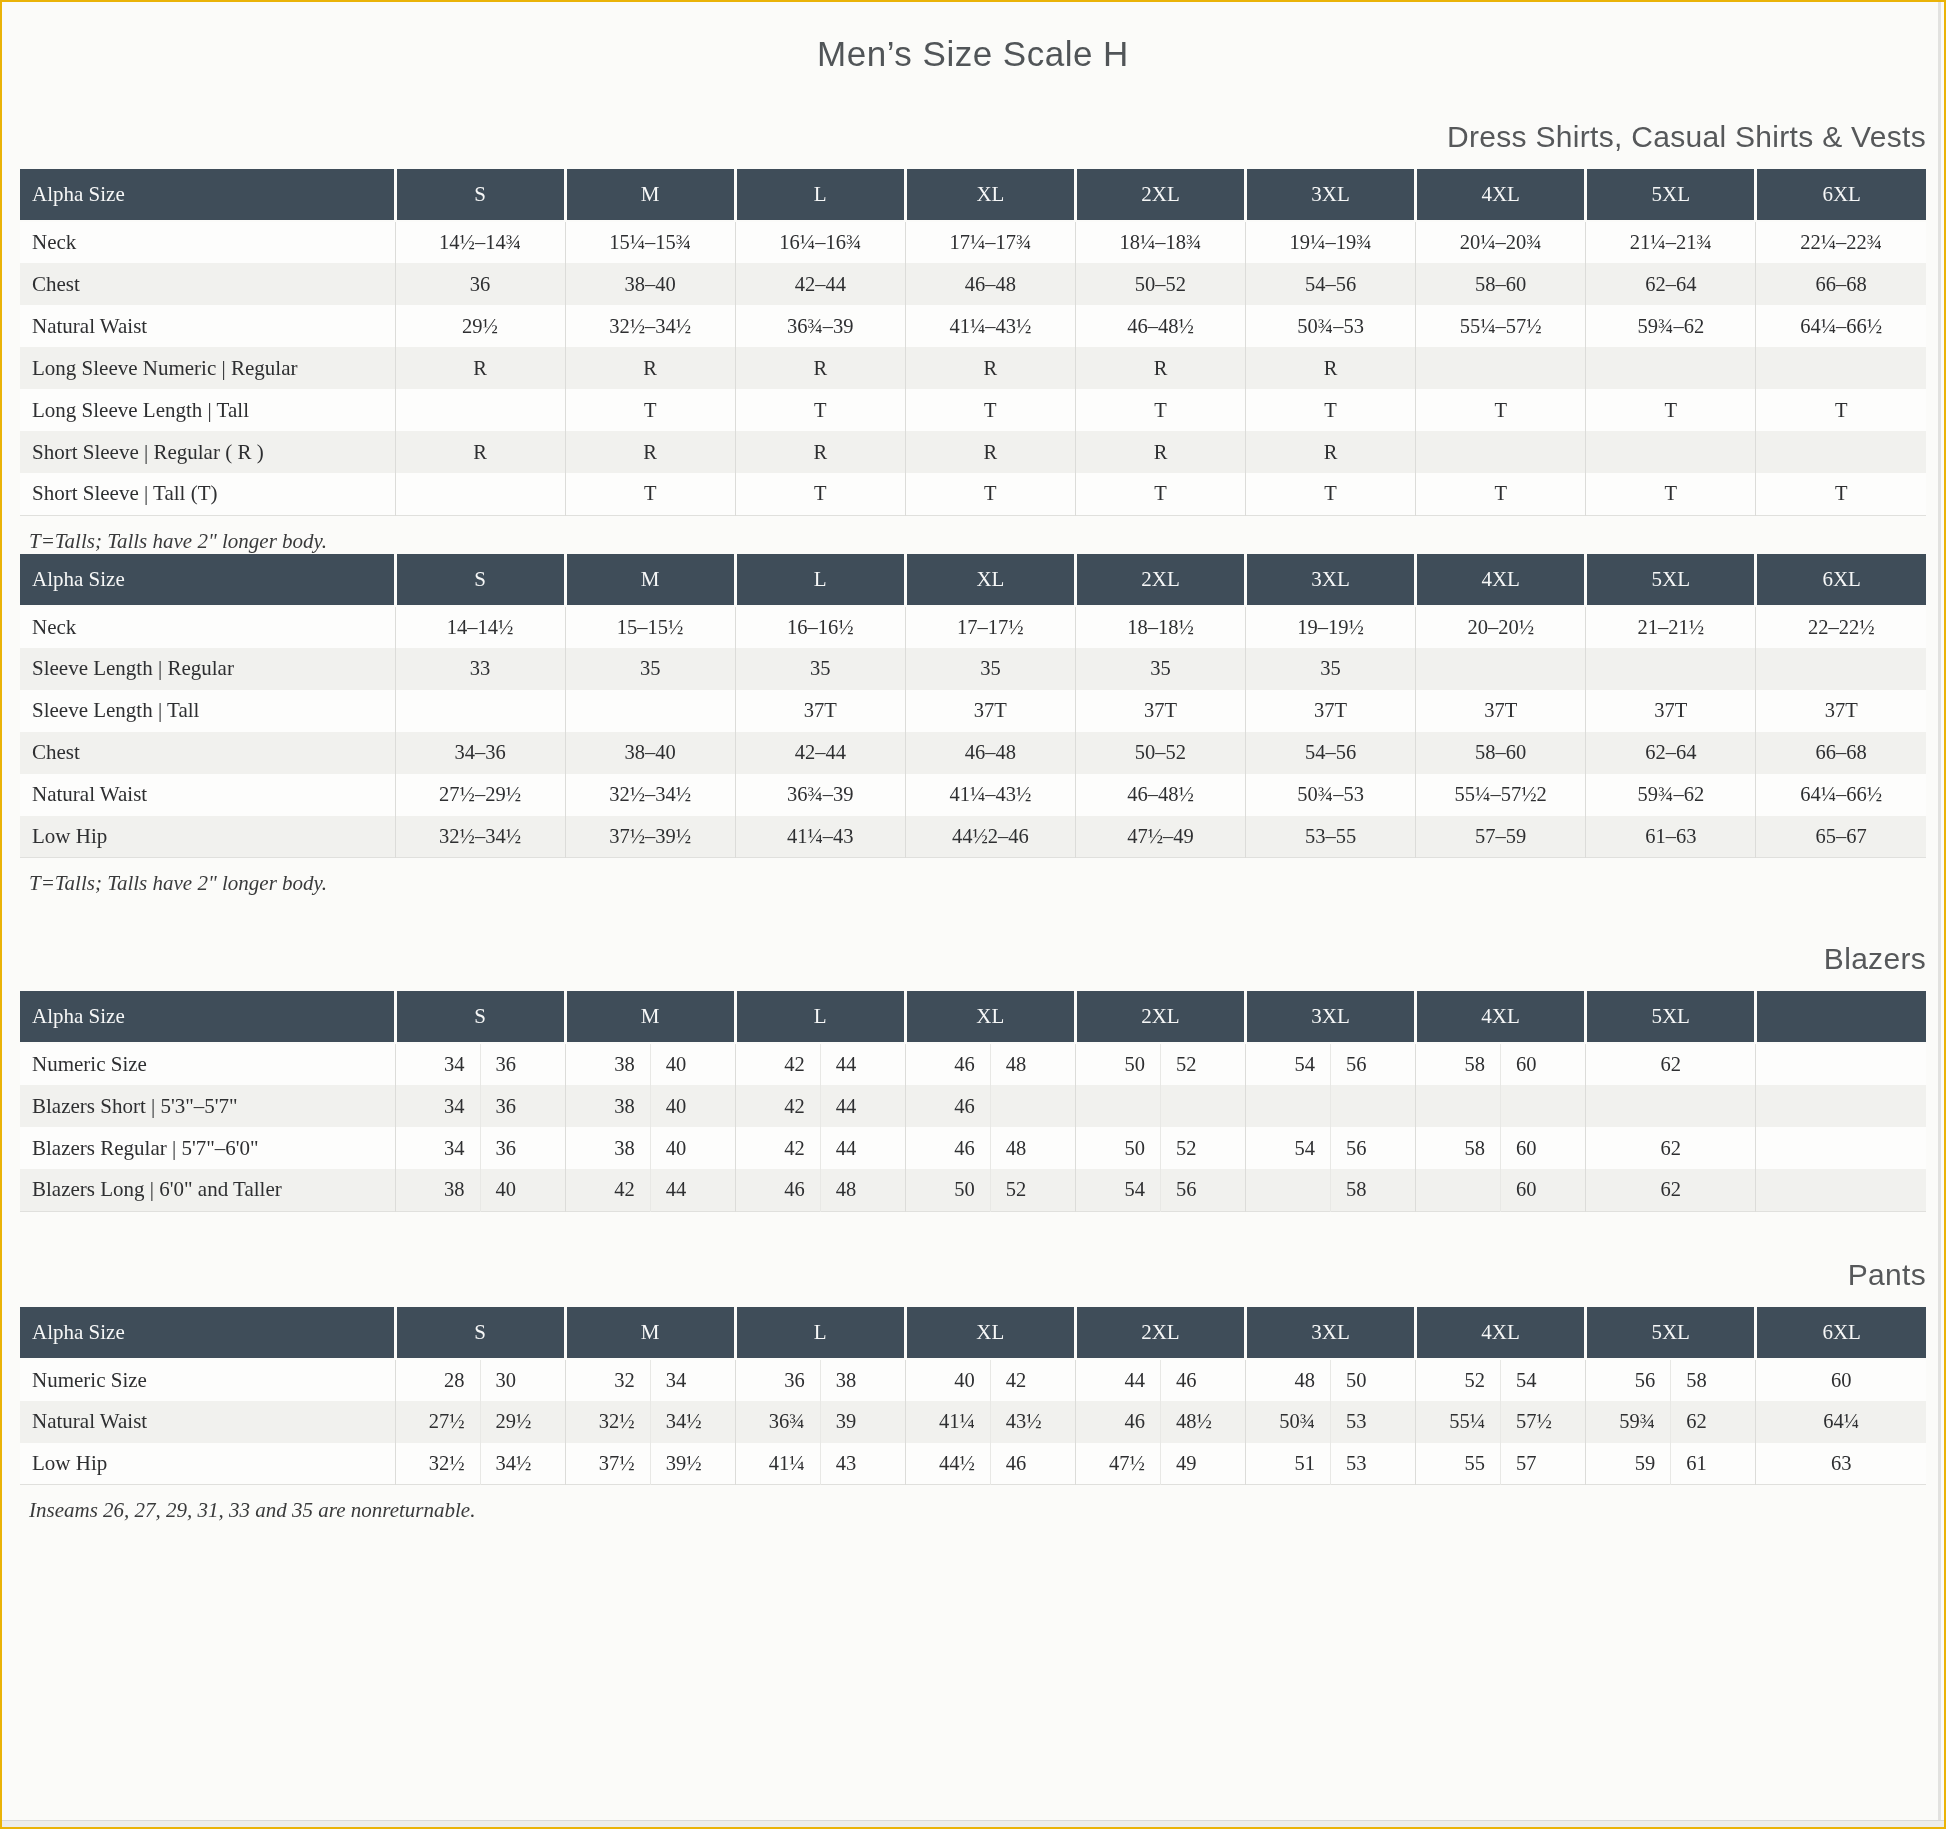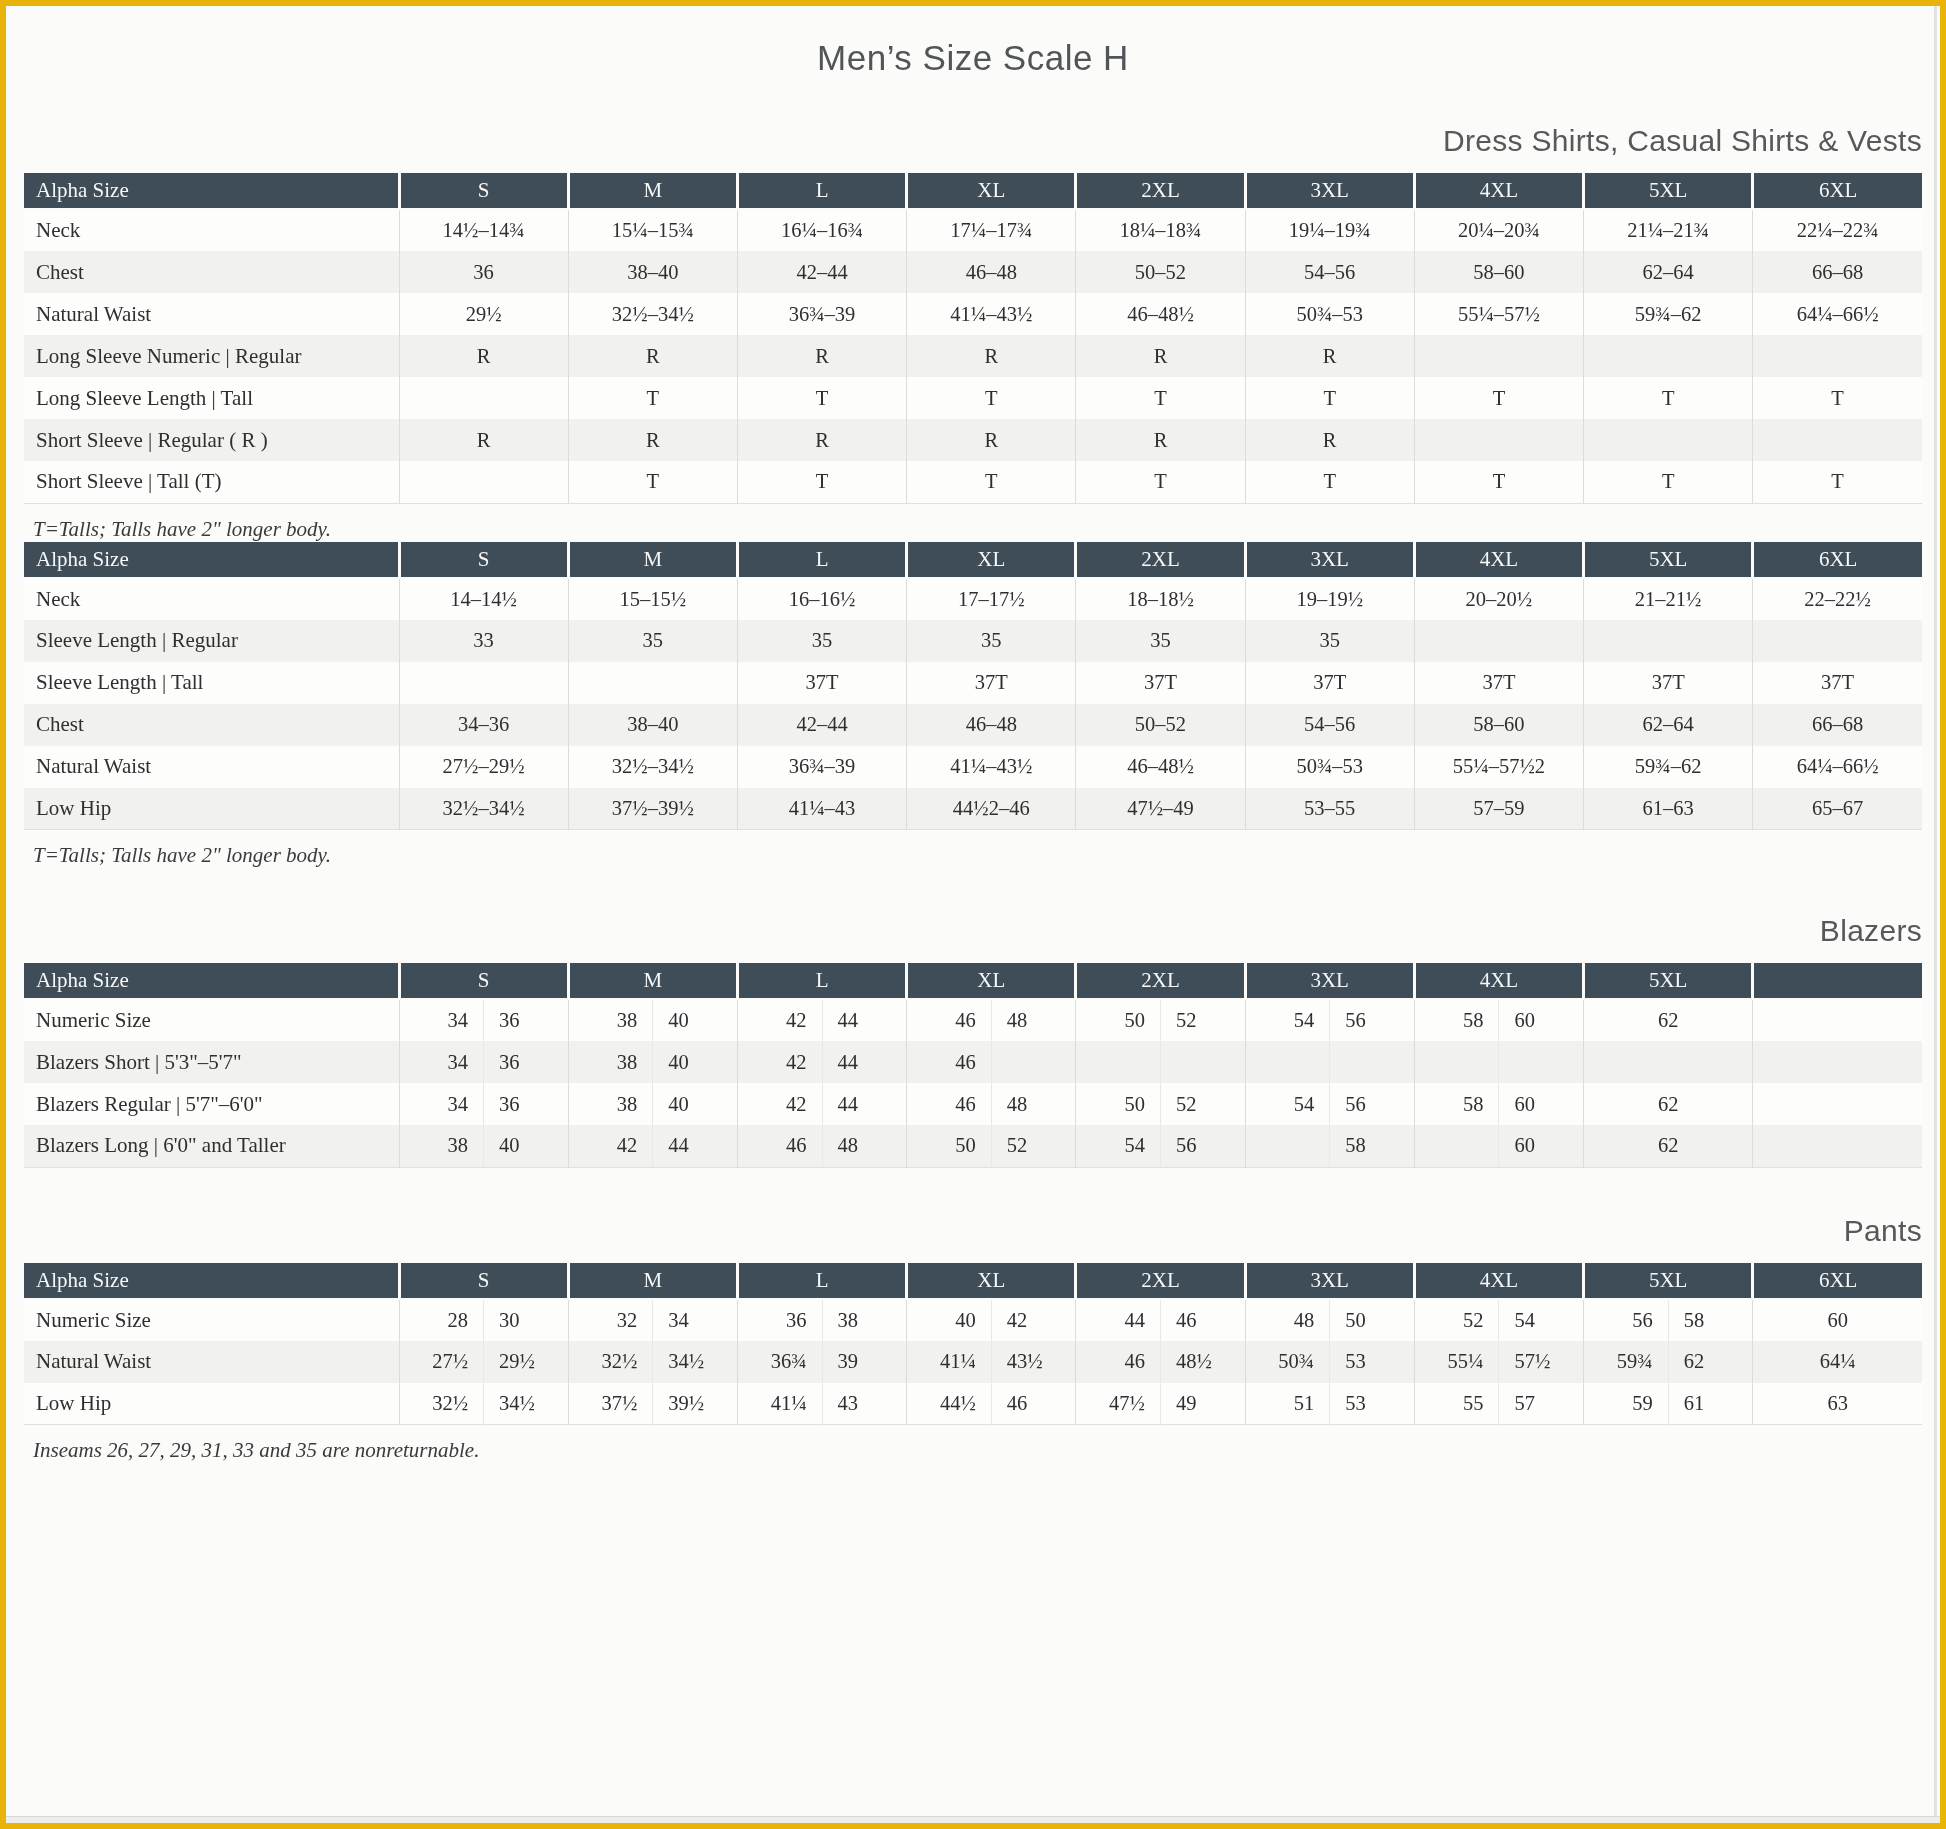--- a/index.html
+++ b/index.html
@@ -2,21 +2,21 @@
 <html style="--page-bg: #fbfbf9; --header-bg: #3f4d59; --header-text: #f6f7f7; --alt-row-bg: #f1f1ee; --heading-text: #56585a; --body-text: #2e2f31;"><head>
 <meta charset="utf-8">
 <style>
   html, body { margin: 0; padding: 0; background: #ffffff; }
   .page {
     position: relative;
     width: 1946px;
     height: 1829px;
     box-sizing: border-box;
     background: var(--page-bg, #fbfbf9);
-    border: 6px solid #eab308;
+    border: 2px solid #eab308;
     padding: 16px 18px 0 18px;
     overflow: hidden;
     font-family: "Liberation Serif", serif;
     color: var(--body-text, #2e2f31);
   }
   .title {
     font-family: "Liberation Sans", sans-serif;
     font-size: 35px;
     font-weight: 400;
     color: #515558;
@@ -43,21 +43,21 @@
   col.col-label { width: 375px; }
   thead th {
     background: var(--header-bg, #3f4d59);
     color: var(--header-text, #f6f7f7);
     font-weight: 400;
     font-size: 21px;
     height: 35px;
     text-align: center;
     border-left: 3px solid var(--page-bg, #fbfbf9);
     border-bottom: 2px solid var(--page-bg, #fbfbf9);
-    padding: 0;
+    padding: 8px;
   }
   thead th.label-h {
     text-align: left;
     padding-left: 12px;
     border-left: none;
   }
   tbody tr { height: 42px; }
   tbody tr:nth-child(even) { background: var(--alt-row-bg, #f1f1ee); }
   tbody td {
     text-align: center;

